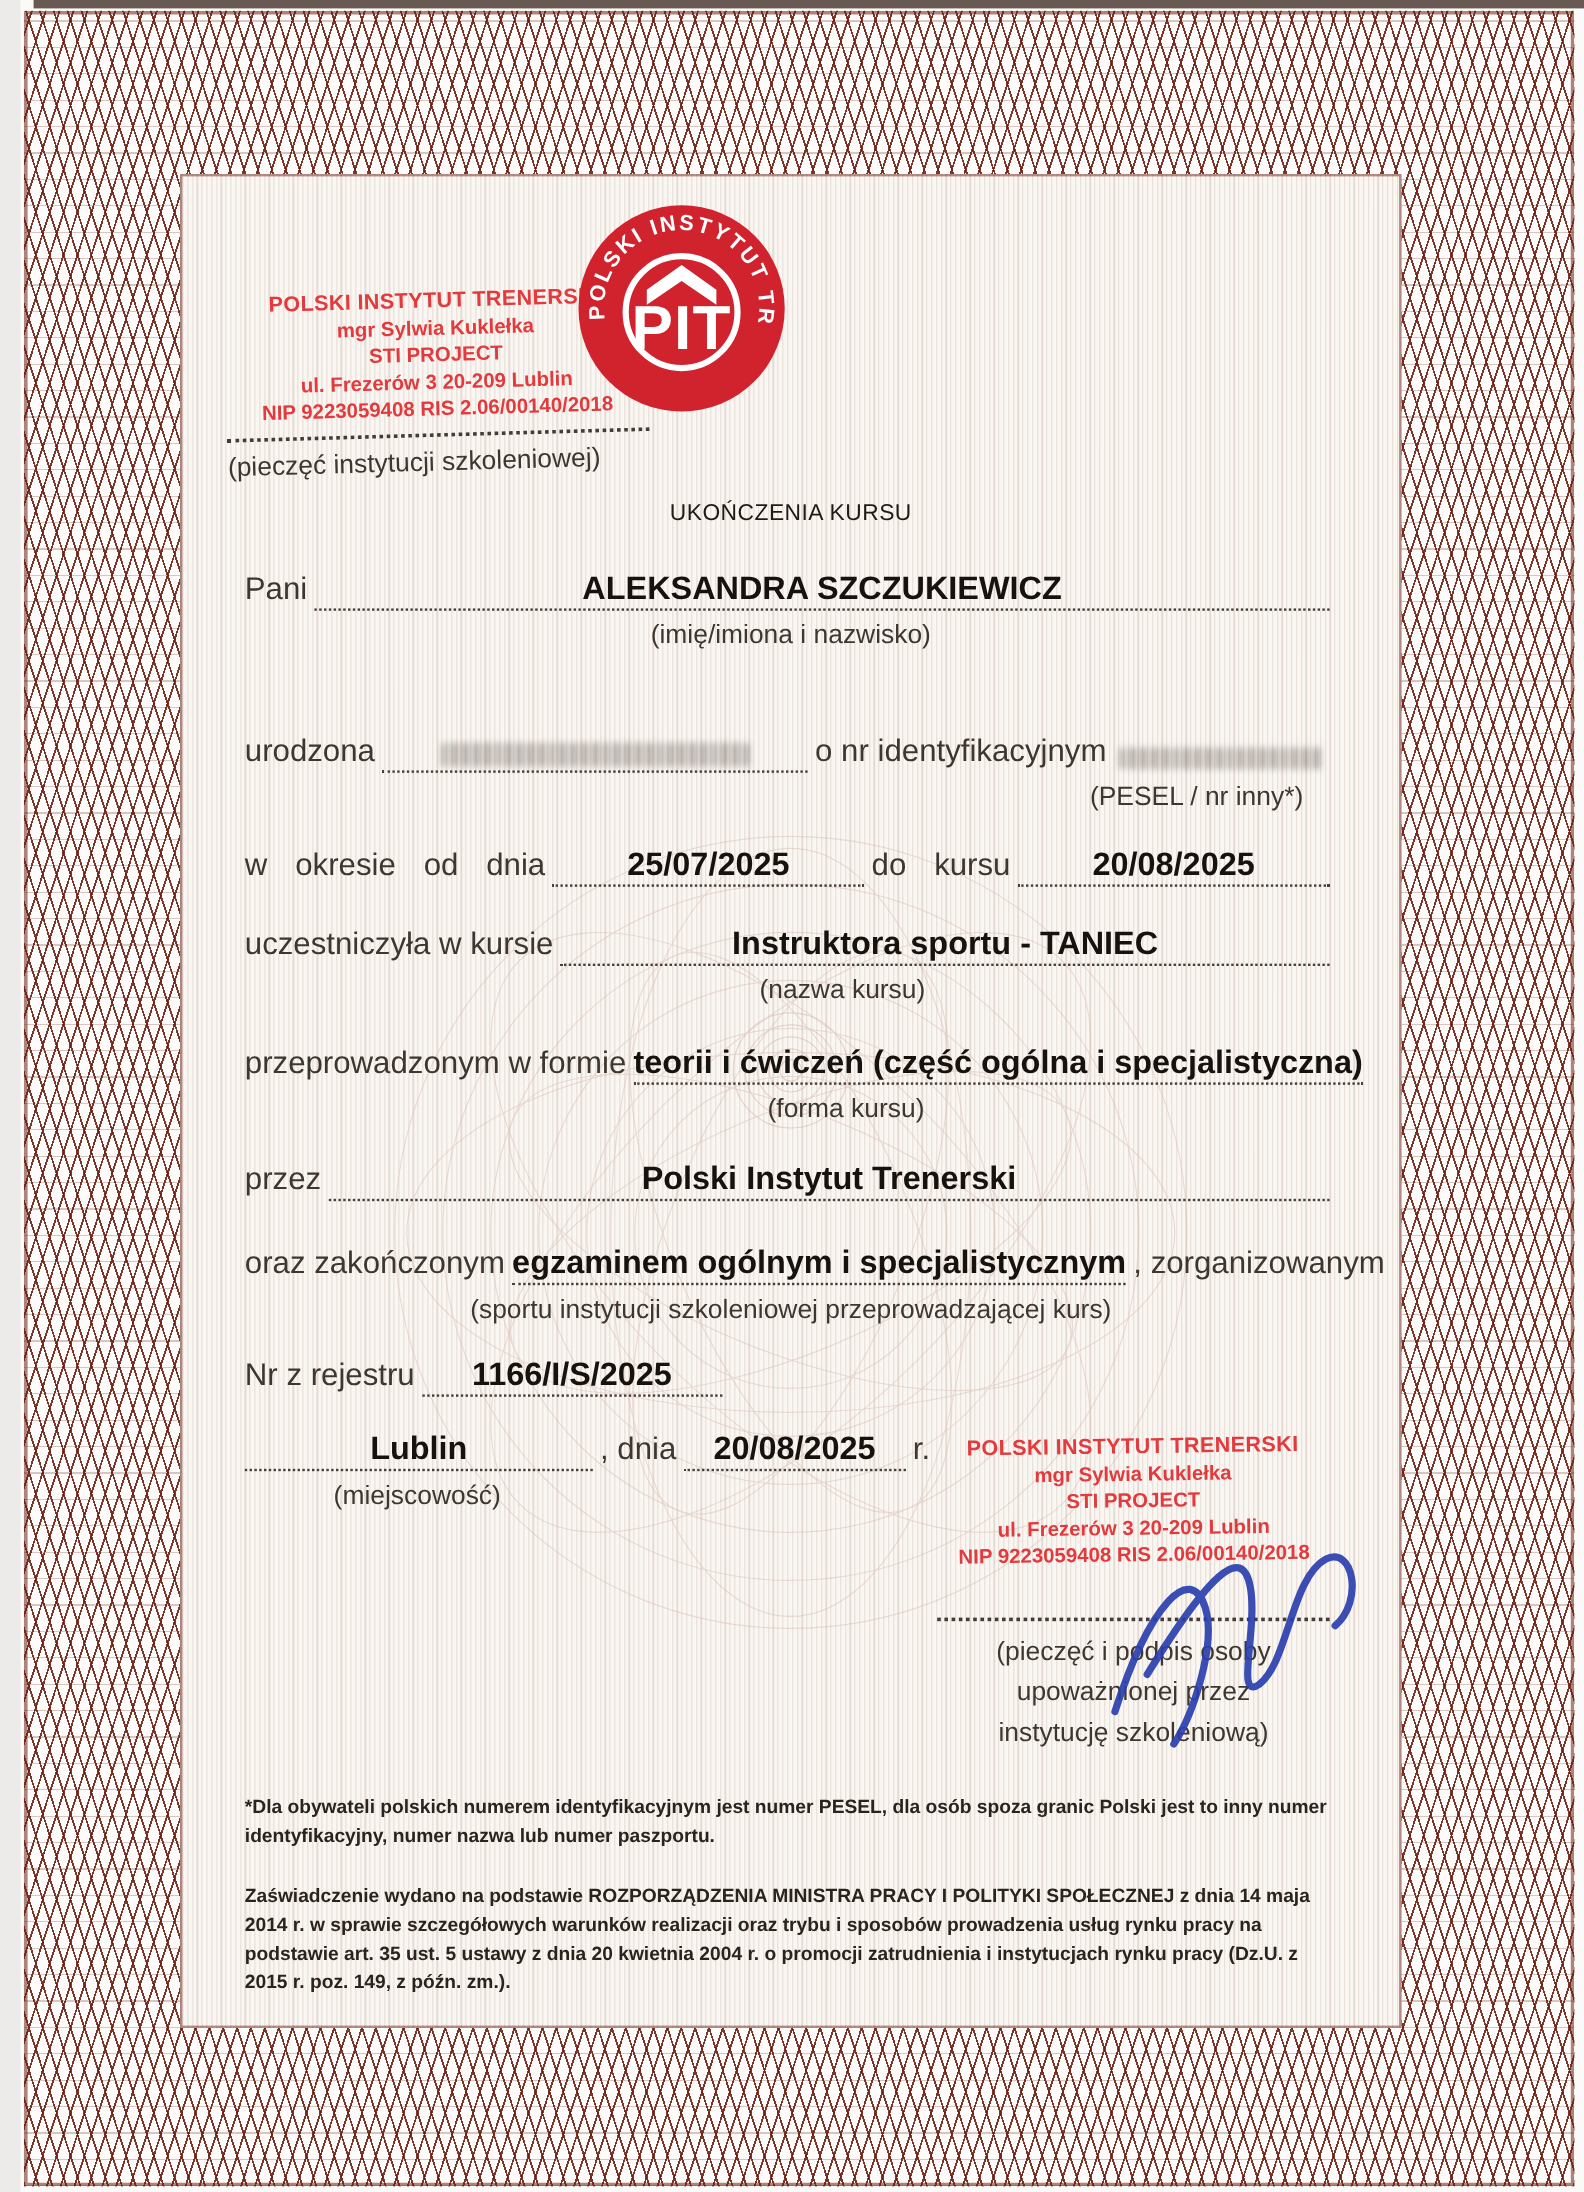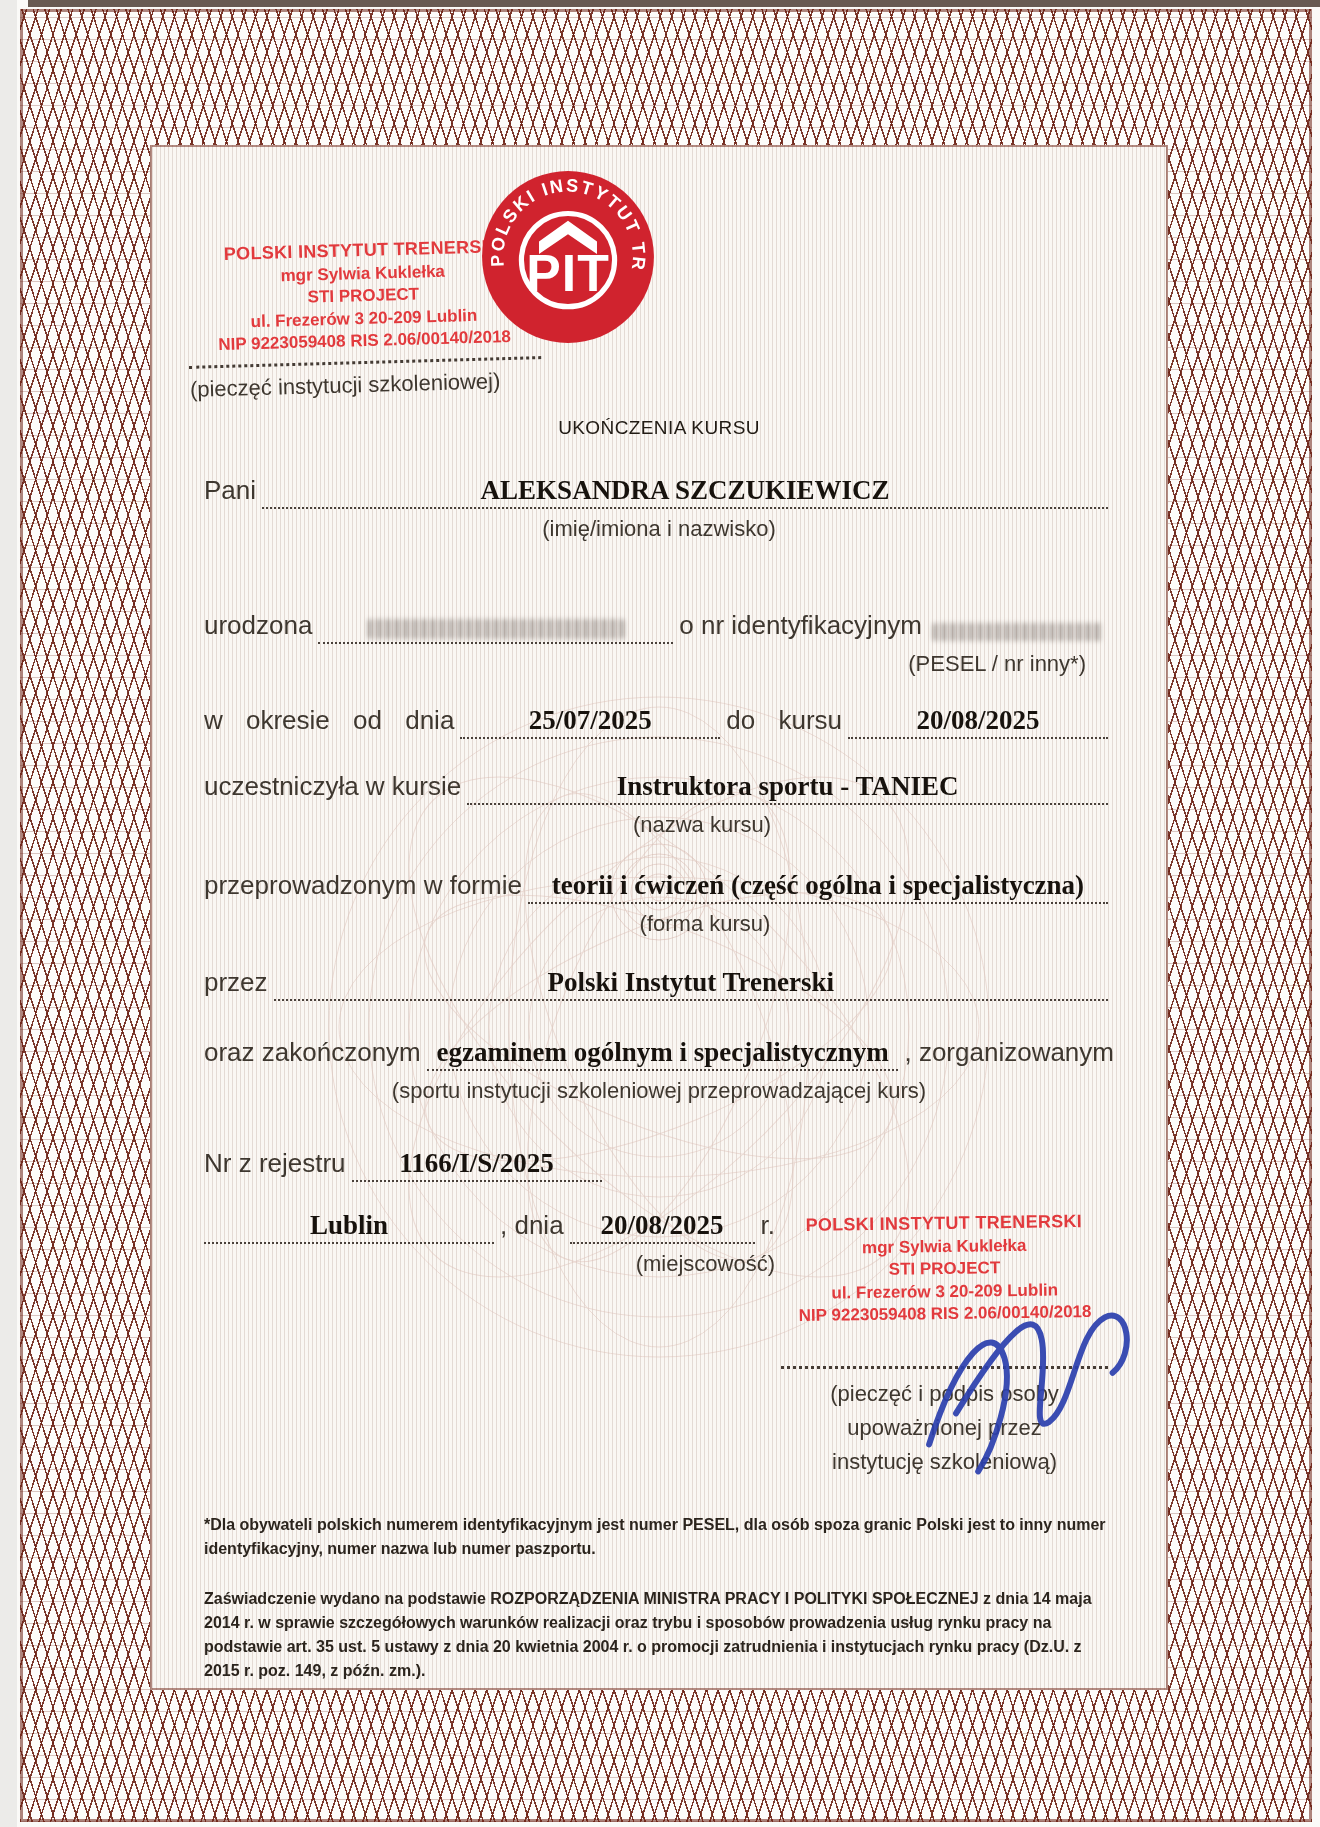--- a/index.html
+++ b/index.html
@@ -48,21 +48,21 @@
   .logo{position:absolute;left:276px;top:-28px;}
 
   
   .title{ text-align:center;}
   .title .t1{font-size:38px;font-weight:bold;color:#211b14;letter-spacing:.5px;}
   .title .t2{font-size:19px;font-weight:normal;color:#211b14;margin-top:8px;letter-spacing:.4px;}
 
   
   .row{display:flex;align-items:flex-end;font-size:26px;color:#3e372f;}
   .lbl{white-space:nowrap;padding-bottom:3px;}
-  .fill{flex:1;border-bottom:2.5px dotted #49403a;display:flex;justify-content:center;align-items:flex-end;margin:0 6px;min-height:34px;font-family:Liberation Serif, serif;}
+  .fill{flex:1;border-bottom:2.5px dotted #49403a;display:flex;justify-content:center;align-items:flex-end;margin:0 6px;min-height:34px;}
   .fill.noline{border-bottom:none;}
   .val{font-weight:bold;color:#17120d;font-size:27px;padding-bottom:1px;white-space:nowrap;}
   .cap{font-size:22px;color:#3e372f;}
   .cap.center{text-align:center;}
   .spread{word-spacing:16px;}
   .smudge{height:20px;width:72%;margin-bottom:3px;border-radius:3px;
     background:repeating-linear-gradient(90deg, rgba(75,64,58,.5) 0 4px, rgba(180,168,160,.15) 4px 9px);
     filter:blur(2.5px);}
   .smudge.short{width:170px;height:18px;align-self:flex-end;}
 
@@ -81,25 +81,25 @@
   .fn2{margin-top:26px;}
 
   .mt-name{margin-top:34px;}
   .mt-cap{margin-top:7px;}
   .mt-born{margin-top:66px;}
   .mt-period{margin-top:26px;}
   .mt-course{margin-top:30px;}
   .mt-form{margin-top:30px;}
   .mt-exam{margin-top:34px;}
   .mt-by{margin-top:28px;}
-  .mt-reg{margin-top:42px;}
+  .mt-reg{margin-top:24px;}
   .cap-pesel{text-align:right;padding-right:28px;}
   .cap-course{padding-left:86px;}
   .cap-form{padding-left:92px;}
-  .cap-city{padding-left:74px;text-align:right;}
+  .cap-city{padding-left:74px;text-align:left;}
   .reg-fill{flex:0 0 250px;}
   .city-fill{flex:0 0 290px;margin-left:0;}
   .date-fill{flex:0 0 185px;}
 </style>
 </head>
 <body>
 
 <div class="scan-top"></div>
 <div class="scan-left"></div>
 

